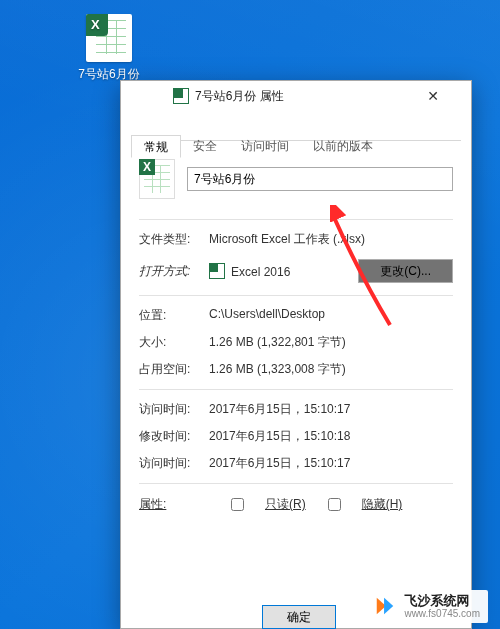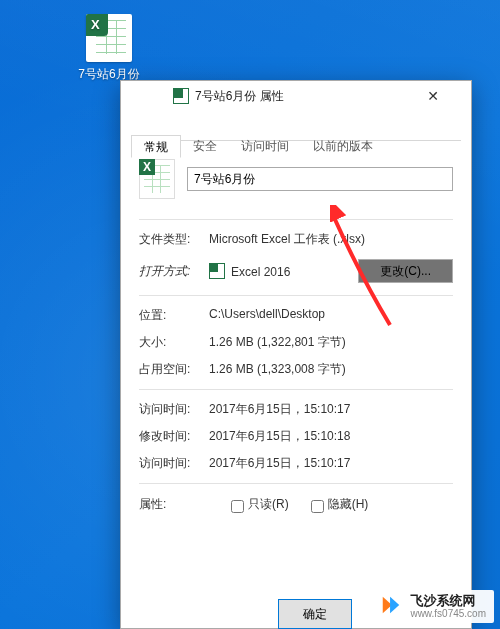--- a/index.html
+++ b/index.html
@@ -101,43 +101,43 @@
 .openwith-row { display: flex; align-items: center; padding: 6px 0; }
 .openwith-row .label { width: 70px; flex-shrink: 0; font-style: italic; }
 .openwith-row .app { display: flex; align-items: flex-end; gap: 6px; flex: 1; }
 .mini-icon { width: 16px; height: 16px; background: #fff; border: 1px solid #217346; position: relative; }
 .mini-icon::after { content: ""; position: absolute; left: -1px; top: -1px; width: 9px; height: 9px; background: #217346; }
 .btn {
   height: 24px; min-width: 74px; padding: 0 21px; font-size: 12px;
   background: #737373; border: 1px solid #adadad; cursor: pointer;
 }
 
-.attr-row { display: flex; align-items: center; padding: 6px 0; gap: 22px; }
+.attr-row { display: flex; align-items: center; padding: 6px 0; gap: 22px; text-decoration: underline; }
 .attr-row .label { width: 70px; flex-shrink: 0; }
-.chk { display: flex; align-items: flex-end; gap: 4px; }
+.chk { display: flex; align-items: center; gap: 21px; }
 .chk input { width: 13px; height: 13px; }
 
 .arrow {
   position: absolute; top: 205px; left: 330px; width: 140px; height: 140px; pointer-events: none;
 }
 
 .watermark {
-  position: absolute; right: 6px; bottom: 6px;
-  display: flex; gap: 8px;
+  position: absolute; right: 12px; bottom: 6px;
+  display: flex; align-items: center; gap: 8px;
   background: rgba(255,255,255,.95); padding: 4px 8px; border-radius: 2px;
 }
 .wm-logo {
   width: 22px; height: 22px; position: relative;
 }
 .wm-logo svg { width: 22px; height: 22px; }
 .wm-text { display: flex; flex-direction: column; line-height: 1.1; }
 .wm-text .cn { font-size: 13px; font-weight: bold; color: #222; }
 .wm-text .url { font-size: 10px; color: #888; }
 .ok-btn {
-  position: absolute; bottom: 0; left: 278px; height: 30px; min-width: 74px;
+  position: absolute; bottom: 0; left: 262px; height: 24px; min-width: 74px;
   background: #e1e1e1; border: 1px solid #0078d7; font-size: 12px; padding: 0 18px;
 }
 </style>
 </head>
 <body>
 
 <div class="desktop">
 
   <div class="desktop-icon">
     <div class="file-thumb">

